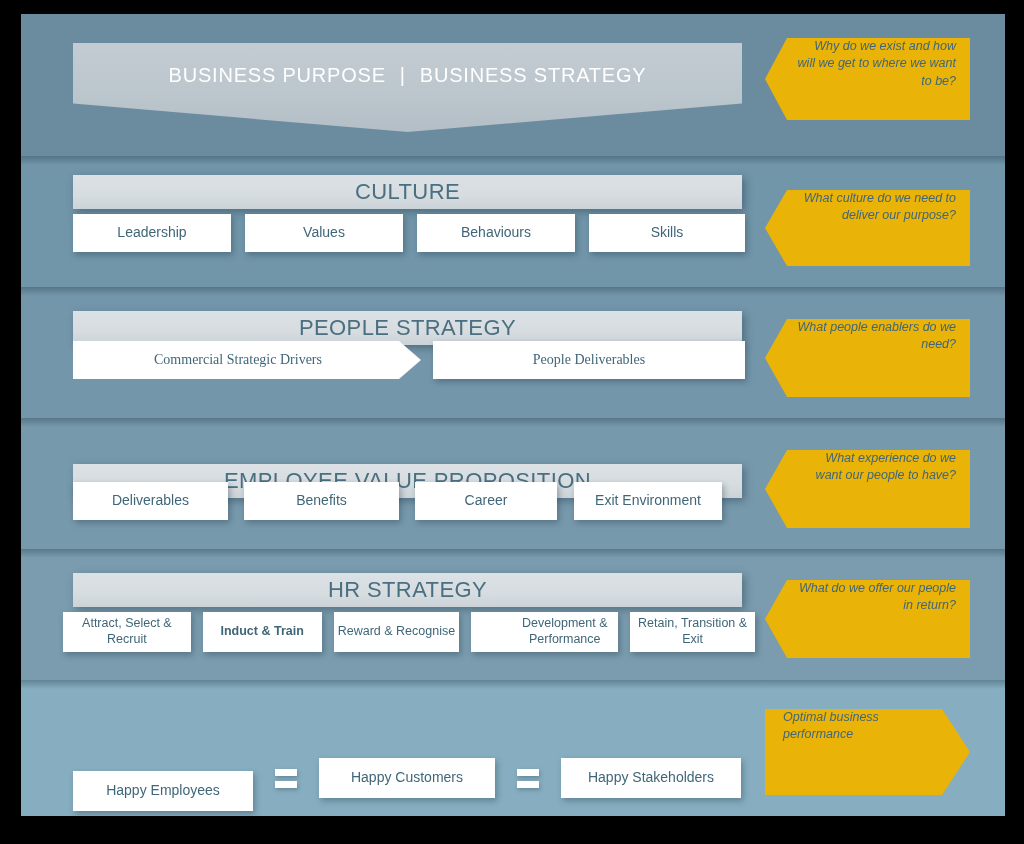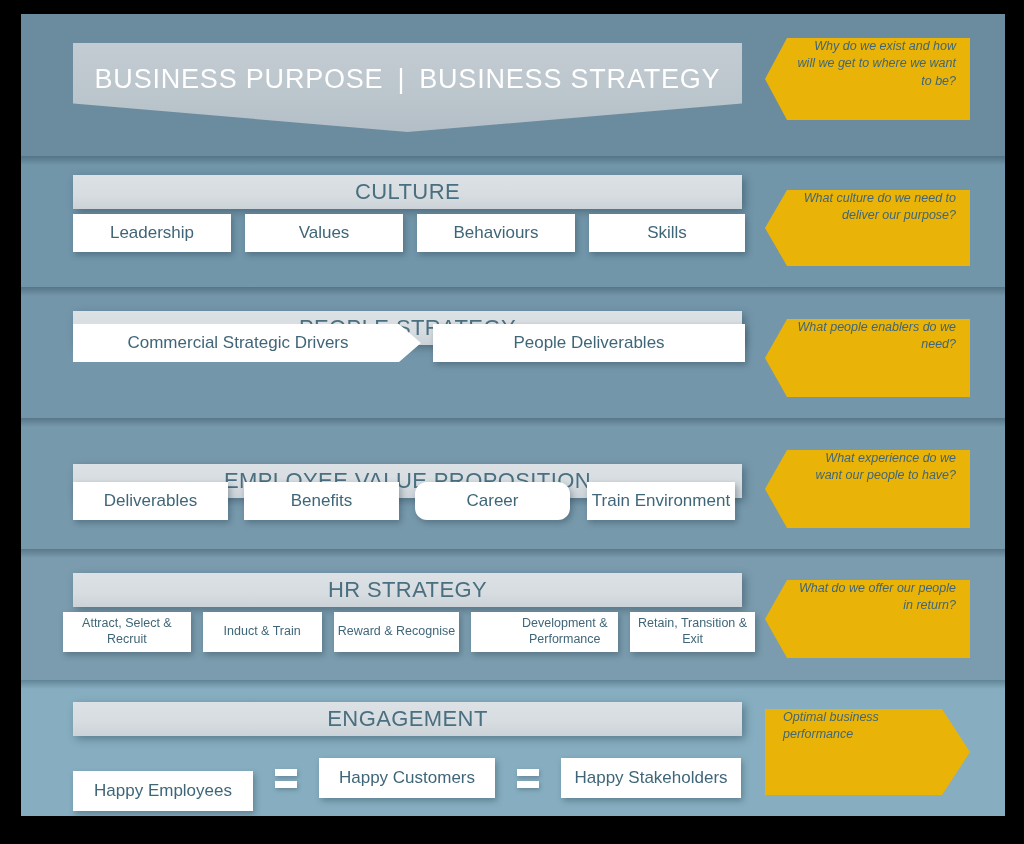--- a/index.html
+++ b/index.html
@@ -59,21 +59,21 @@
     background: linear-gradient(to bottom, #c3ccd2 0%, #bcc6cd 55%, #b3bec6 100%);
     clip-path: polygon(0 0, 100% 0, 100% 68%, 50% 100%, 0 68%);
     filter: drop-shadow(3px 4px 5px rgba(25,48,62,0.45));
     display: flex;
     align-items: flex-start;
     justify-content: center;
   }
   #title-banner .title-text {
     margin-top: 21px;
     color: #ffffff;
-    font-size: 27px;
+    font-size: 20px;
     letter-spacing: 0.8px;
     font-weight: 400;
     white-space: nowrap;
   }
   .title-sep { padding: 0 14px; }
 
   
   .section-header {
     position: absolute;
     left: 52px;
@@ -102,21 +102,21 @@
     align-items: center;
   }
   .item-box {
     background: #ffffff;
     height: 38px;
     display: flex;
     align-items: center;
     justify-content: center;
     text-align: center;
     color: #3f6678;
-    font-size: 17px;
+    font-size: 14px;
     line-height: 1.25;
     padding: 0 4px;
     filter: drop-shadow(2px 3px 3px rgba(25,48,62,0.35));
   }
   .item-box.two-line { height: 40px; font-size: 12.5px; }
   .item-box.arrow-right {
     clip-path: polygon(0 0, calc(100% - 22px) 0, 100% 50%, calc(100% - 22px) 100%, 0 100%);
     justify-content: center;
     padding-right: 22px;
   }
@@ -202,21 +202,21 @@
       </div>
     <div style="width:14px;"></div>
     <div class="item-box" style="width:156px;">
         <span>Skills</span>
       </div>
   </div>
 
   <div class="section-header" style="top:291px;margin-top:6px;">
     <span>PEOPLE STRATEGY</span>
   </div>
-  <div class="item-row" style="top:310px;">
+  <div class="item-row" style="top:327px;font-family:Liberation Serif, serif;">
     <div class="item-box arrow-right" style="width:348px;">
         <span>Commercial Strategic Drivers</span>
       </div>
     <div style="width:12px;"></div>
     <div class="item-box" style="width:312px;">
         <span>People Deliverables</span>
       </div>
   </div>
 
   <div class="section-header" style="top:450px;">
@@ -224,57 +224,54 @@
   </div>
   <div class="item-row" style="top:468px;">
     <div class="item-box" style="width:155px;">
         <span>Deliverables</span>
       </div>
     <div style="width:16px;"></div>
     <div class="item-box" style="width:155px;">
         <span>Benefits</span>
       </div>
     <div style="width:16px;"></div>
-    <div class="item-box" style="width:155px;border-radius:12px;">
+    <div class="item-box" style="width:142px;">
         <span>Career</span>
       </div>
     <div style="width:17px;"></div>
     <div class="item-box" style="width:148px;">
-        <span>Train Environment</span>
+        <span>Exit Environment</span>
       </div>
   </div>
 
   <div class="section-header" style="top:559px;">
     <span>HR STRATEGY</span>
   </div>
   <div class="item-row" style="top:598px; left:42px; width:692px;justify-content:center;">
     <div class="item-box two-line" style="width:129px;">
         <span>Attract, Select &amp; Recruit</span>
       </div>
     <div style="width:12px;"></div>
-    <div class="item-box two-line" style="width:120px;">
+    <div class="item-box two-line" style="width:120px;font-weight:bold;">
         <span>Induct &amp; Train</span>
       </div>
     <div style="width:12px;"></div>
     <div class="item-box two-line" style="width:127px;">
         <span>Reward &amp; Recognise</span>
       </div>
     <div style="width:12px;"></div>
     <div class="item-box two-line" style="width:148px;padding-left:44px;">
         <span>Development &amp; Performance</span>
       </div>
     <div style="width:12px;"></div>
     <div class="item-box two-line" style="width:126px;">
         <span>Retain, Transition &amp; Exit</span>
       </div>
   </div>
 
-  <div class="section-header" style="top:688px;">
-    <span>ENGAGEMENT</span>
-  </div>
   <div class="item-row" style="top:731px; left:52px; width:672px;">
     <div class="item-box" style="width:180px; height:40px;margin-top:26px;">
         <span>Happy Employees</span>
       </div>
     <div style="width:22px;"></div>
     <div class="equals">
         <i></i>
         <i></i>
       </div>
     <div style="width:22px;"></div>

